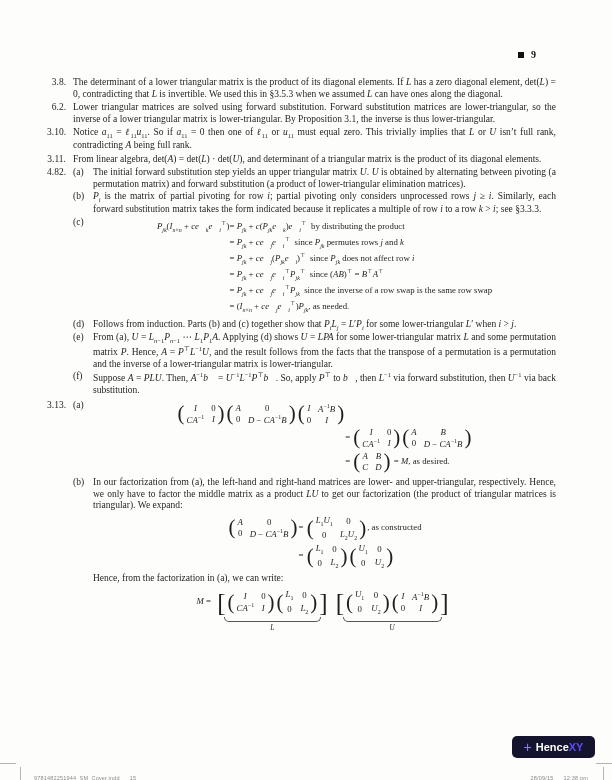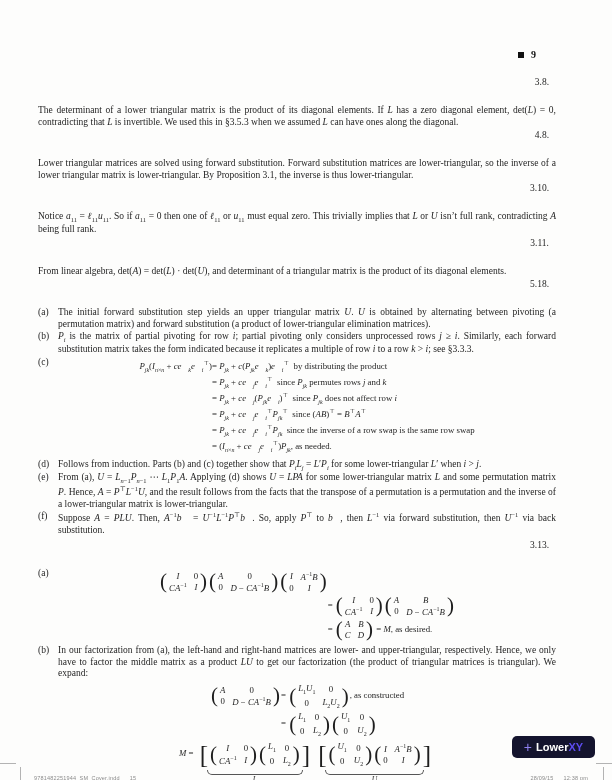--- a/index.html
+++ b/index.html
@@ -1,21 +1,21 @@
 <!DOCTYPE html>
 <html><head>
 <meta charset="utf-8">
 <style>
   html,body{margin:0;padding:0;}
   .page{position:relative;width:612px;height:780px;background:#fdfdfc;overflow:hidden;
         font-family:"Liberation Serif","DejaVu Serif",serif;color:#1e1e1e;}
   .pgnum{position:absolute;top:49px;right:76px;font-size:10px;font-weight:bold;color:#111;}
   .sq{display:inline-block;width:6.5px;height:6.5px;background:#111;margin-right:7px;}
   .content{position:absolute;top:77px;left:38px;width:518px;font-size:9.5px;line-height:1.22;text-align:justify;}
-  .item{display:flex;margin-bottom:2px;flex-direction:column;}
+  .item{display:flex;margin-bottom:2px;}
   .ilab{flex:0 0 28px;text-align:right;padding-right:7px;}
   .ibody{flex:1;min-width:0;}
   .part{display:flex;margin-bottom:1px;}
   .plab{flex:0 0 15px;padding-right:5px;}
   .pbody{flex:1;min-width:0;}
   sub{font-size:68%;} sup{font-size:68%;}
   .eqgrid{display:grid;grid-template-columns:auto auto;justify-content:center;align-items:center;
           row-gap:2px;margin:3px 0 4px;font-size:8.8px;text-align:left;}
   .eqgrid .l{justify-self:end;text-align:right;white-space:nowrap;}
   .eqgrid .r{justify-self:start;text-align:left;white-space:nowrap;}
@@ -55,36 +55,36 @@
   </div>
 
   <div class="content">
 
     <div class="item">
       <div class="ilab">3.8.</div>
       <div class="ibody">The determinant of a lower triangular matrix is the product of its diagonal elements. If <i>L</i> has a zero diagonal element, det(<i>L</i>) = 0, contradicting that <i>L</i> is invertible. We used this in §3.5.3 when we assumed <i>L</i> can have ones along the diagonal.</div>
     </div>
 
     <div class="item">
-      <div class="ilab">4.8.</div>
+      <div class="ilab">6.2.</div>
       <div class="ibody">Lower triangular matrices are solved using forward substitution. Forward substitution matrices are lower-triangular, so the inverse of a lower triangular matrix is lower-triangular. By Proposition 3.1, the inverse is thus lower-triangular.</div>
     </div>
 
     <div class="item">
       <div class="ilab">3.10.</div>
       <div class="ibody">Notice <i>a</i><sub>11</sub> = <i>ℓ</i><sub>11</sub><i>u</i><sub>11</sub>. So if <i>a</i><sub>11</sub> = 0 then one of <i>ℓ</i><sub>11</sub> or <i>u</i><sub>11</sub> must equal zero. This trivially implies that <i>L</i> or <i>U</i> isn’t full rank, contradicting <i>A</i> being full rank.</div>
     </div>
 
     <div class="item">
       <div class="ilab">3.11.</div>
       <div class="ibody">From linear algebra, det(<i>A</i>) = det(<i>L</i>) · det(<i>U</i>), and determinant of a triangular matrix is the product of its diagonal elements.</div>
     </div>
 
     <div class="item">
-      <div class="ilab">5.18.</div>
+      <div class="ilab">4.82.</div>
       <div class="ibody">
         <div class="part">
           <div class="plab">(a)</div>
           <div class="pbody">The initial forward substitution step yields an upper triangular matrix <i>U</i>. <i>U</i> is obtained by alternating between pivoting (a permutation matrix) and forward substitution (a product of lower-triangular elimination matrices).</div>
         </div>
         <div class="part">
           <div class="plab">(b)</div>
           <div class="pbody"><i>P<sub>i</sub></i> is the matrix of partial pivoting for row <i>i</i>; partial pivoting only considers unprocessed rows <i>j</i> ≥ <i>i</i>. Similarly, each forward substitution matrix takes the form indicated because it replicates a multiple of row <i>i</i> to a row <i>k</i> &gt; <i>i</i>; see §3.3.3.</div>
         </div>
         <div class="part">
@@ -230,20 +230,21 @@
                     <span class="pa">(</span>
                     <span class="mg">
                       <span><i>U</i><sub>1</sub></span>
                       <span>0</span>
                       <span>0</span>
                       <span><i>U</i><sub>2</sub></span>
                     </span>
                     <span class="pa">)</span>
                   </span></span>
             </div>
+            <div>Hence, from the factorization in (a), we can write:</div>
             <div class="eqcenter"><i>M</i> = <span class="ub">
                   <span class="bk">[</span>
                   <span class="mx">
                     <span class="pa">(</span>
                     <span class="mg">
                       <span><i>I</i></span>
                       <span>0</span>
                       <span><i>CA</i><sup>−1</sup></span>
                       <span><i>I</i></span>
                     </span>
@@ -295,21 +296,21 @@
 
   </div>
 
   <div class="cm cm-lh"></div>
   <div class="cm cm-lv"></div>
   <div class="cm cm-rh"></div>
   <div class="cm cm-rv"></div>
 
   <div class="brand">
     <span class="plus">+</span>
-      <span class="study">Lower</span>
+      <span class="study">Hence</span>
       <span class="xy" style="margin-left:-4px">XY</span>
   </div>
 
   <div class="foot foot-l">
     <span>9781482251944_SM_Cover.indd</span><span>15</span>
   </div>
   <div class="foot foot-r">
     <span>28/09/15</span><span>12:38 pm</span>
   </div>
 

